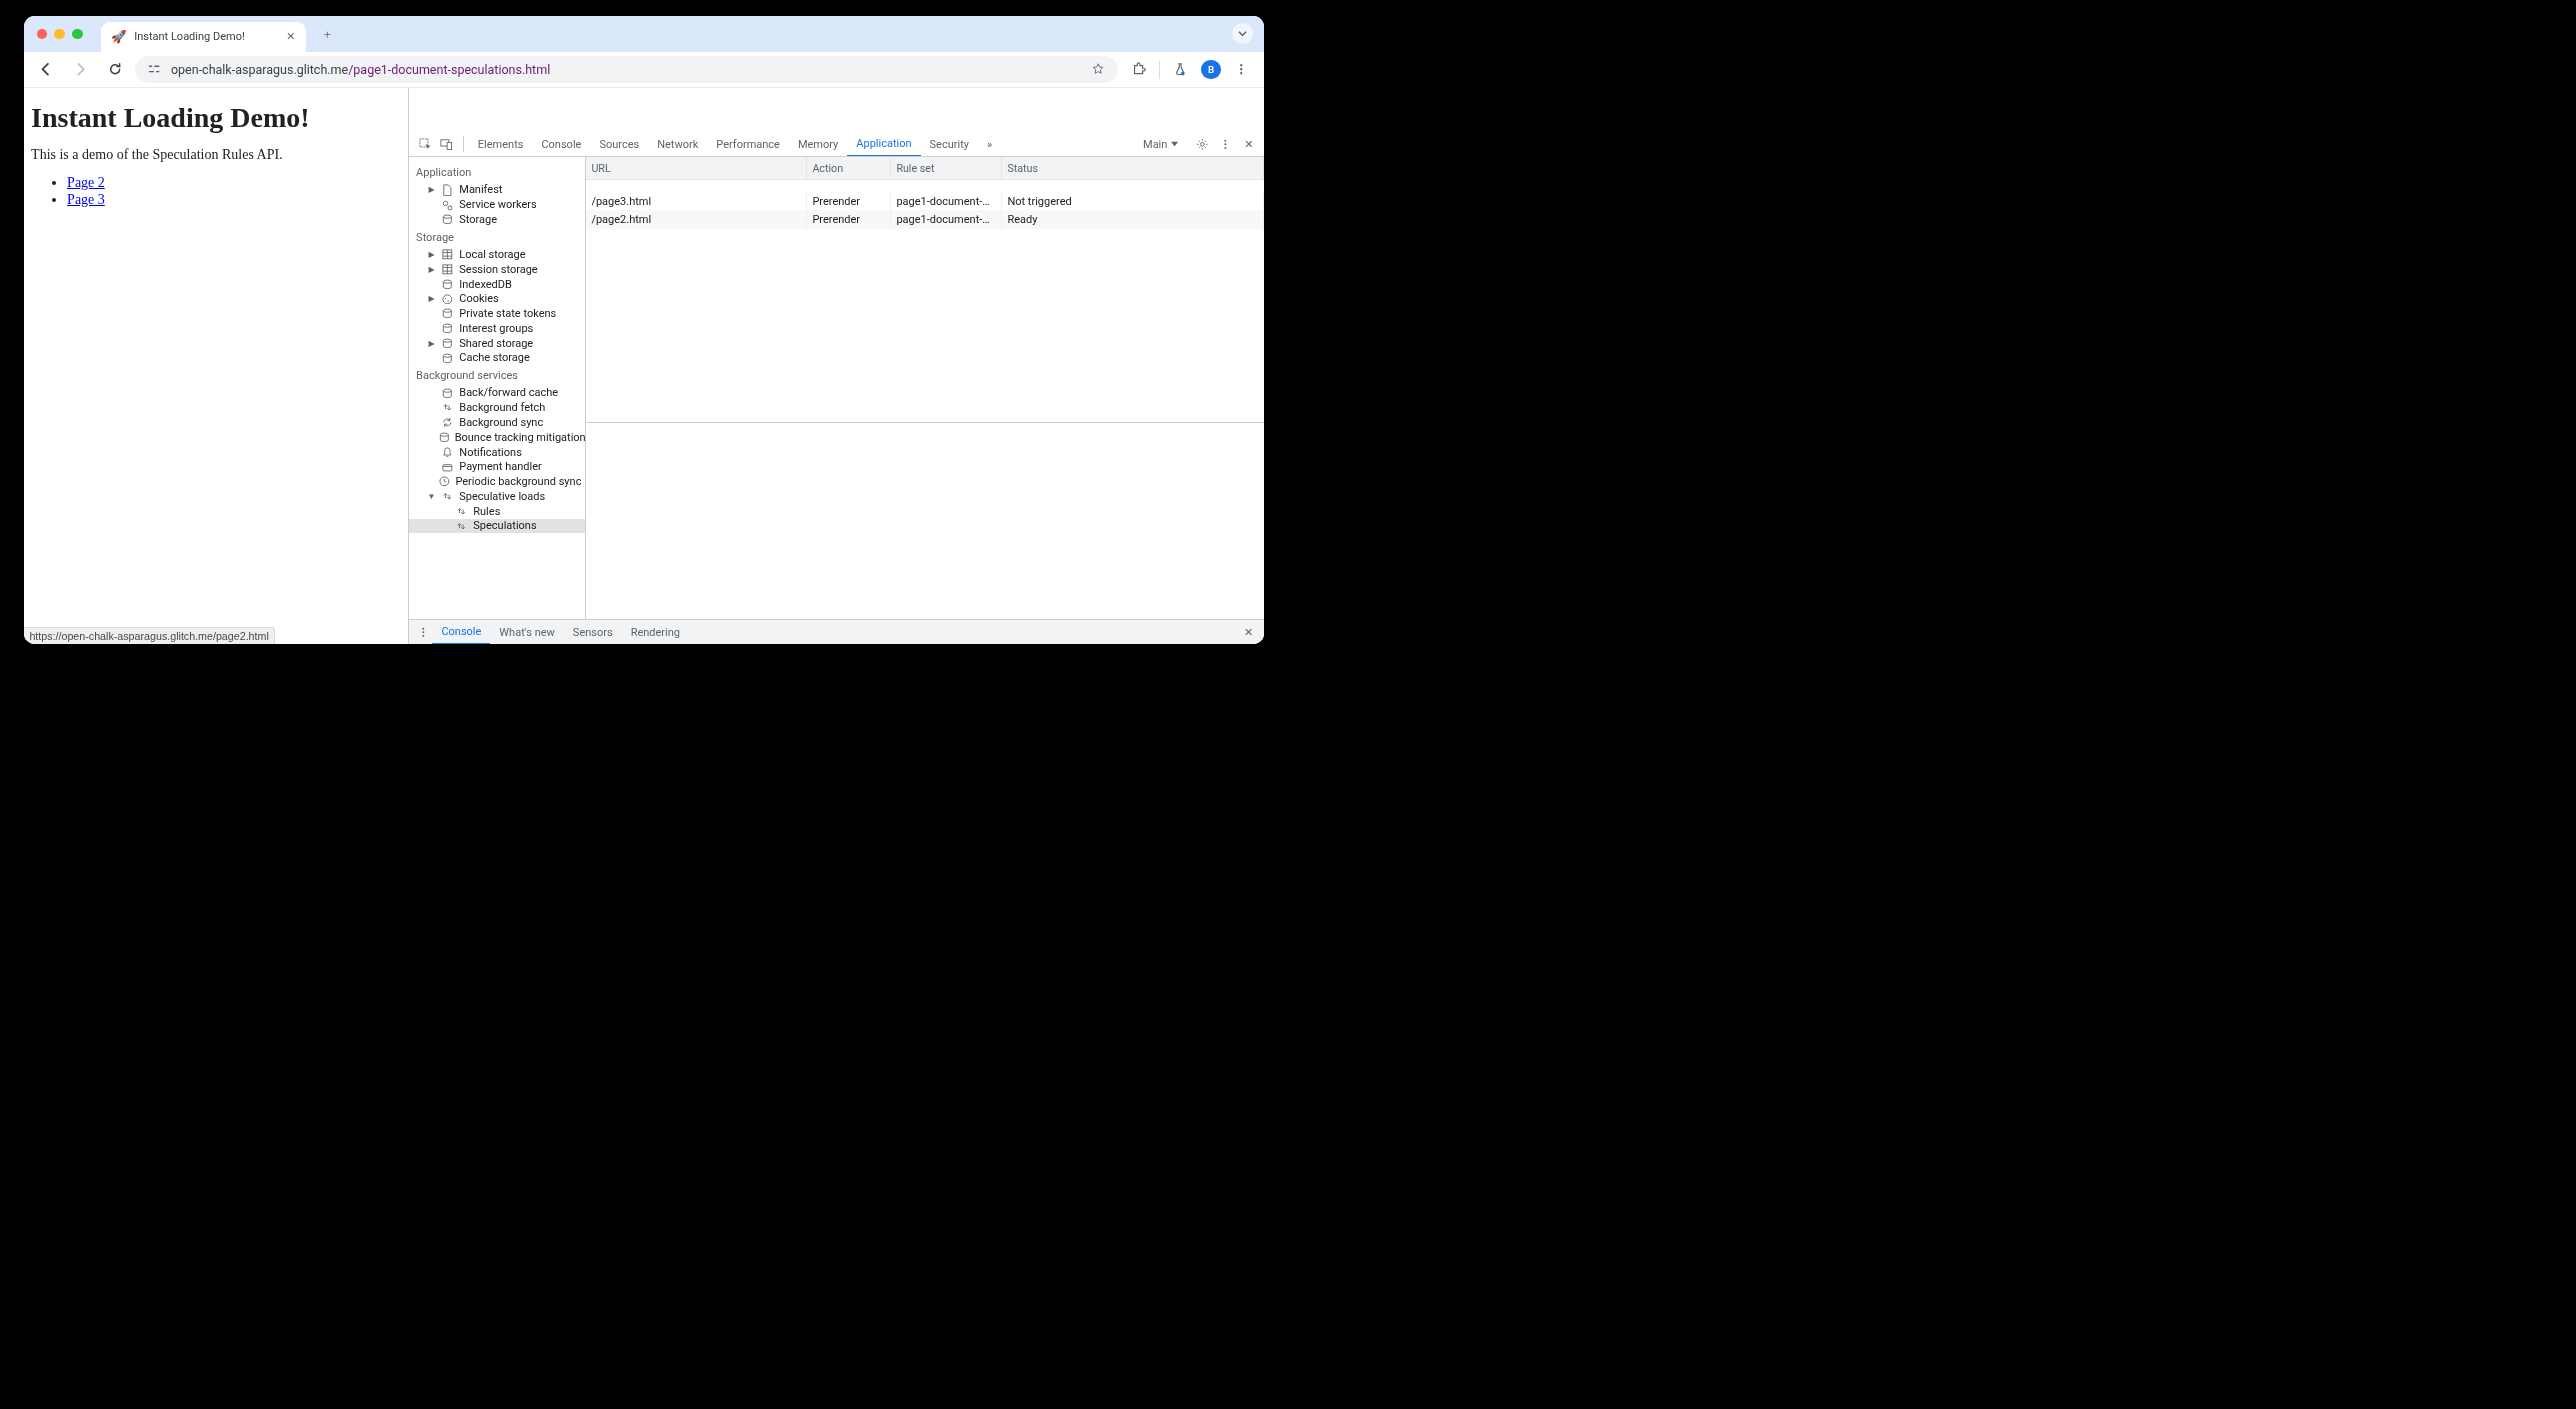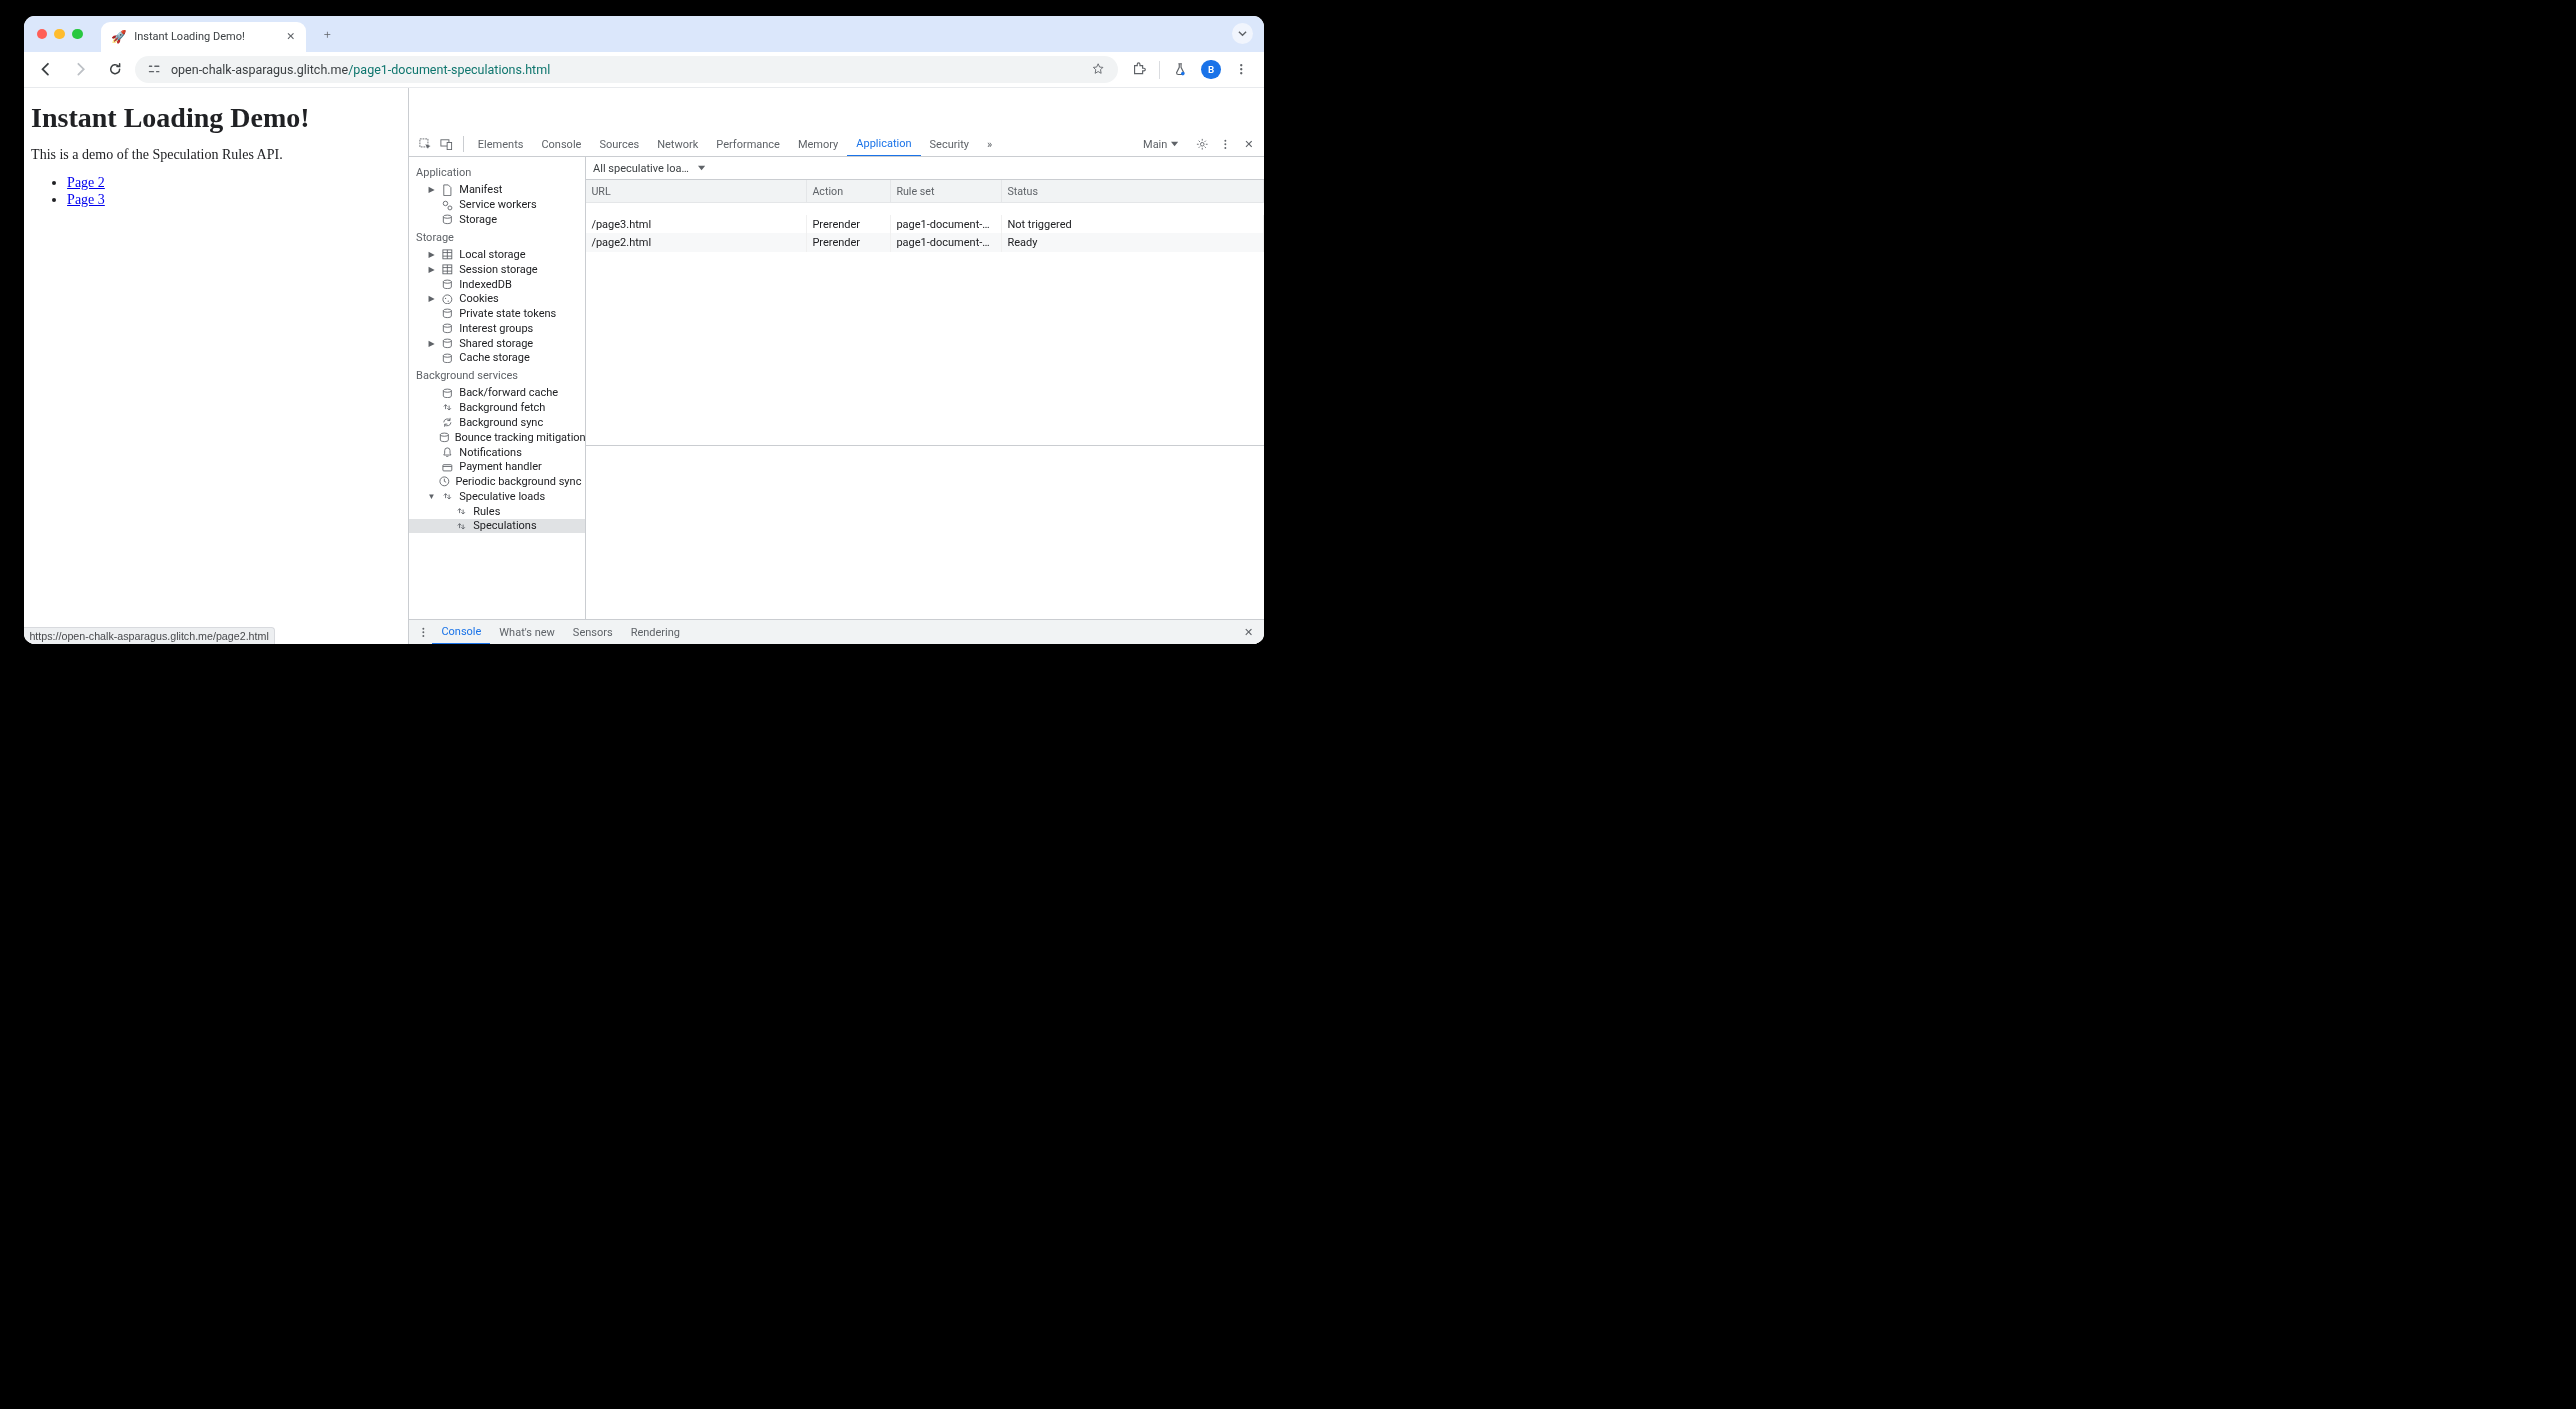--- a/index.html
+++ b/index.html
@@ -61,21 +61,21 @@
   }
   .icon-btn { width:27px;height:27px;display:flex;align-items:center;justify-content:center;border-radius:50%;color:#5f6368;cursor:pointer;}
   .icon-btn.disabled{color:#bdc1c6;cursor:default;}
   .omnibox {
     flex:1; height:27px; background:#f1f3f4; border-radius:14.3px;
     display:flex; align-items:center; padding:0 10.7px; gap:9px; color:#3c4043;
     font-size:12.5px;
   }
   .omnibox .site-btn{width:16px;height:16px;display:flex;align-items:center;justify-content:center;}
   .omnibox .url { flex:1; white-space:nowrap; overflow:hidden; }
-  .omnibox .url .path{ color:#0f766e; }
+  .omnibox .url .path{ color:#701a75; }
   .avatar { width:19.7px;height:19.7px;border-radius:50%;background:#1a73e8;color:#fff;font-size:9.8px;display:flex;align-items:center;justify-content:center;font-weight:600;}
   
   .content { flex:1; display:flex; overflow:hidden; position:relative;}
   .page {
     width: 384px; background:#fff; padding: 9px 7.1px; font-family: "Times New Roman", serif;
     position:relative;
   }
   .page h1{ font-size:28px; font-weight:bold; margin:5.4px 0 12.5px 0;}
   .page p{ font-size:14px; margin-bottom:12.5px;}
   .page ul{ padding-left:36px;}
@@ -490,28 +490,20 @@
               <span class="caret blank">▶</span>
               <span class="ic">
                 <svg width="10.7" height="10.7" viewBox="0 0 12 12">
                   <path d="M4 8V3M4 3L2 5M4 3l2 2M8 4v5M8 9l2-2M8 9L6 7" stroke="#5f6368" fill="none"></path>
                 </svg>
               </span>
               <span>Speculations</span>
             </div>
           </div>
         <div class="dt-main">
-          <div class="dt-filter">
-            <span style="display:flex;align-items:center;gap:9px;cursor:pointer">
-              <span>All speculative loa…</span>
-              <svg width="7.1" height="7.1" viewBox="0 0 8 8">
-                  <path d="M0 2h8L4 7z" fill="#5f6368"></path>
-                </svg>
-            </span>
-          </div>
           <div class="dt-table">
             <div class="dt-thead">
               <div class="dt-th col-url">URL</div>
               <div class="dt-th col-action">Action</div>
               <div class="dt-th col-rule">Rule set</div>
               <div class="dt-th col-status">Status</div>
             </div>
             <div class="dt-tablebody" id="dt-rows">
                 <div class="dt-row">
                   <div class="dt-cell col-url">/page3.html</div>

